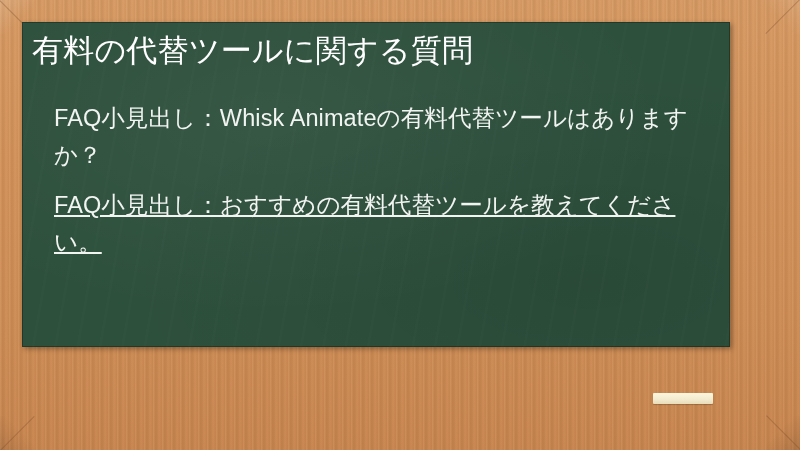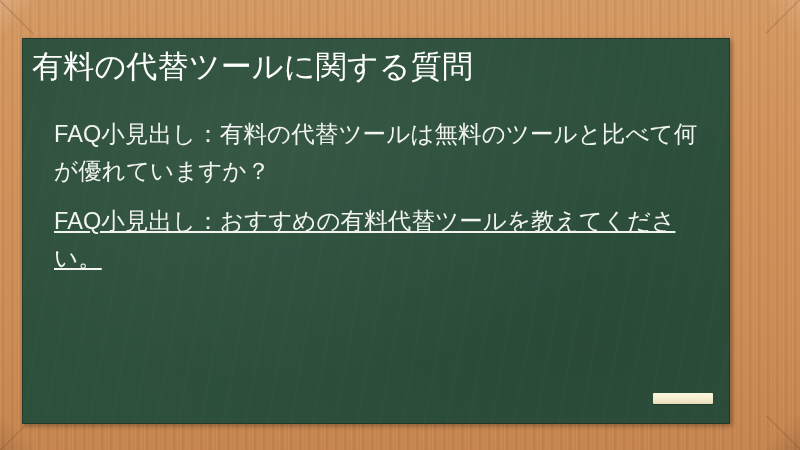--- a/index.html
+++ b/index.html
@@ -68,23 +68,23 @@
   }
   #ml-tl { left: 0px;   top: 0px;    transform: rotate(45deg); }
   #ml-tr { left: 800px; top: 0px;    transform: rotate(135deg); }
   #ml-bl { left: 0px;   top: 450px;  transform: rotate(-45deg); }
   #ml-br { left: 800px; top: 450px;  transform: rotate(-135deg); }
 
   
   #board {
     position: absolute;
     left: 22px;
-    top: 38px;
+    top: 22px;
     width: 708px;
-    height: 386px;
+    height: 325px;
     background:
       radial-gradient(ellipse at 35% 30%, rgba(255,255,255,0.045) 0%, rgba(255,255,255,0) 62%),
       radial-gradient(ellipse at 80% 80%, rgba(0,0,0,0.08) 0%, rgba(0,0,0,0) 60%),
       #2d503c;
     box-shadow:
       inset 0 0 0 1px rgba(0,0,0,0.28),
       2px 2px 5px rgba(0,0,0,0.32);
     overflow: hidden;
   }
 
@@ -165,21 +165,21 @@
     <div class="miter-line" id="ml-bl"></div>
     <div class="miter-line" id="ml-br"></div>
   </div>
 
   <div id="board">
     <div id="board-inner">
 
       <div id="title">有料の代替ツールに関する質問</div>
 
       <div id="faq-list">
-        <div class="faq-item">FAQ小見出し：有料の代替ツールは無料のツールと比べて何が優れていますか？</div>
+        <div class="faq-item">FAQ小見出し：Whisk Animateの有料代替ツールはありますか？</div>
         <div class="faq-item">FAQ小見出し：おすすめの有料代替ツールを教えてください。</div>
       </div>
 
     </div>
   </div>
 
   <div id="chalk"></div>
 
 </div>
 

